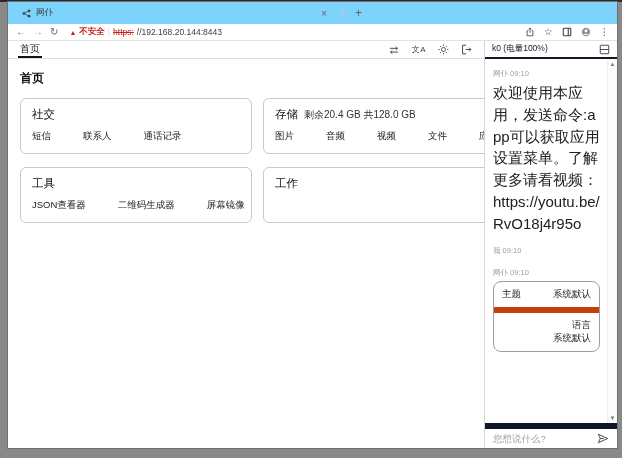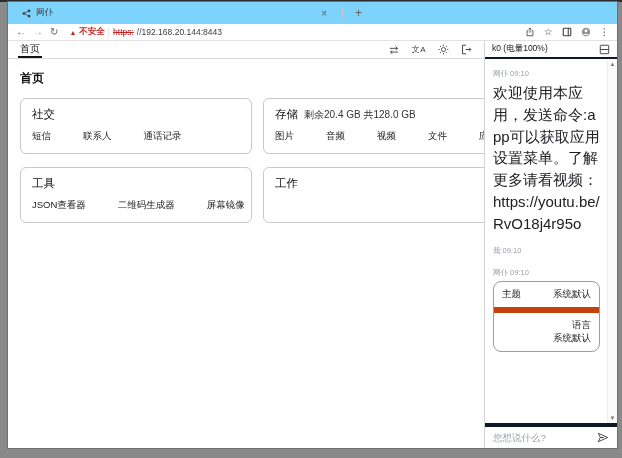--- a/index.html
+++ b/index.html
@@ -52,21 +52,21 @@
   .side-header-title { font-size:8.5px; color:#202124; flex:1; }
   .messages { flex:1; position:relative; padding:10px 17px 8px 8px; overflow:hidden; }
   .msg { margin-bottom:12px; }
   .msg-meta { font-size:7.5px; color:#9aa0a6; margin-bottom:3px; }
   .msg-text { font-size:15px; color:#202124; line-height:1.45; word-break:break-all; }
   .menu-card { border:1px solid #9e9e9e; border-radius:8px; margin-top:2px; overflow:hidden; }
   .menu-row { display:flex; justify-content:space-between; align-items:flex-end; padding:6px 8px; font-size:9.5px; color:#202124; }
   .menu-row + .menu-row { border-top:6px solid #c2410c;flex-direction:column; }
   .scrolltrack { position:absolute; top:0; right:0; bottom:0; width:10px; background:#fbfbfb; border-left:1px solid #eee; display:flex; flex-direction:column; justify-content:space-between; align-items:center; }
   .scrollbtn { font-size:6px; color:#777; padding:2px 0; }
-  .input-row { height:25px; border-top:4px solid #0f172a; display:flex; align-items:center; padding:0 8px; gap:6px; flex:0 0 auto; }
+  .input-row { height:25px; border-top:6px solid #0f172a; display:flex; align-items:center; padding:0 8px; gap:6px; flex:0 0 auto; }
   .chat-input { flex:1; border:none; outline:none; font-size:9.5px; color:#202124; font-family:"Liberation Sans",sans-serif; min-width:0; background:transparent; }
   .chat-input::placeholder { color:#9aa0a6; }
 
   svg { display:block; }
 </style>
 </head>
 <body>
 
 <div class="screen">
   <div class="window">

